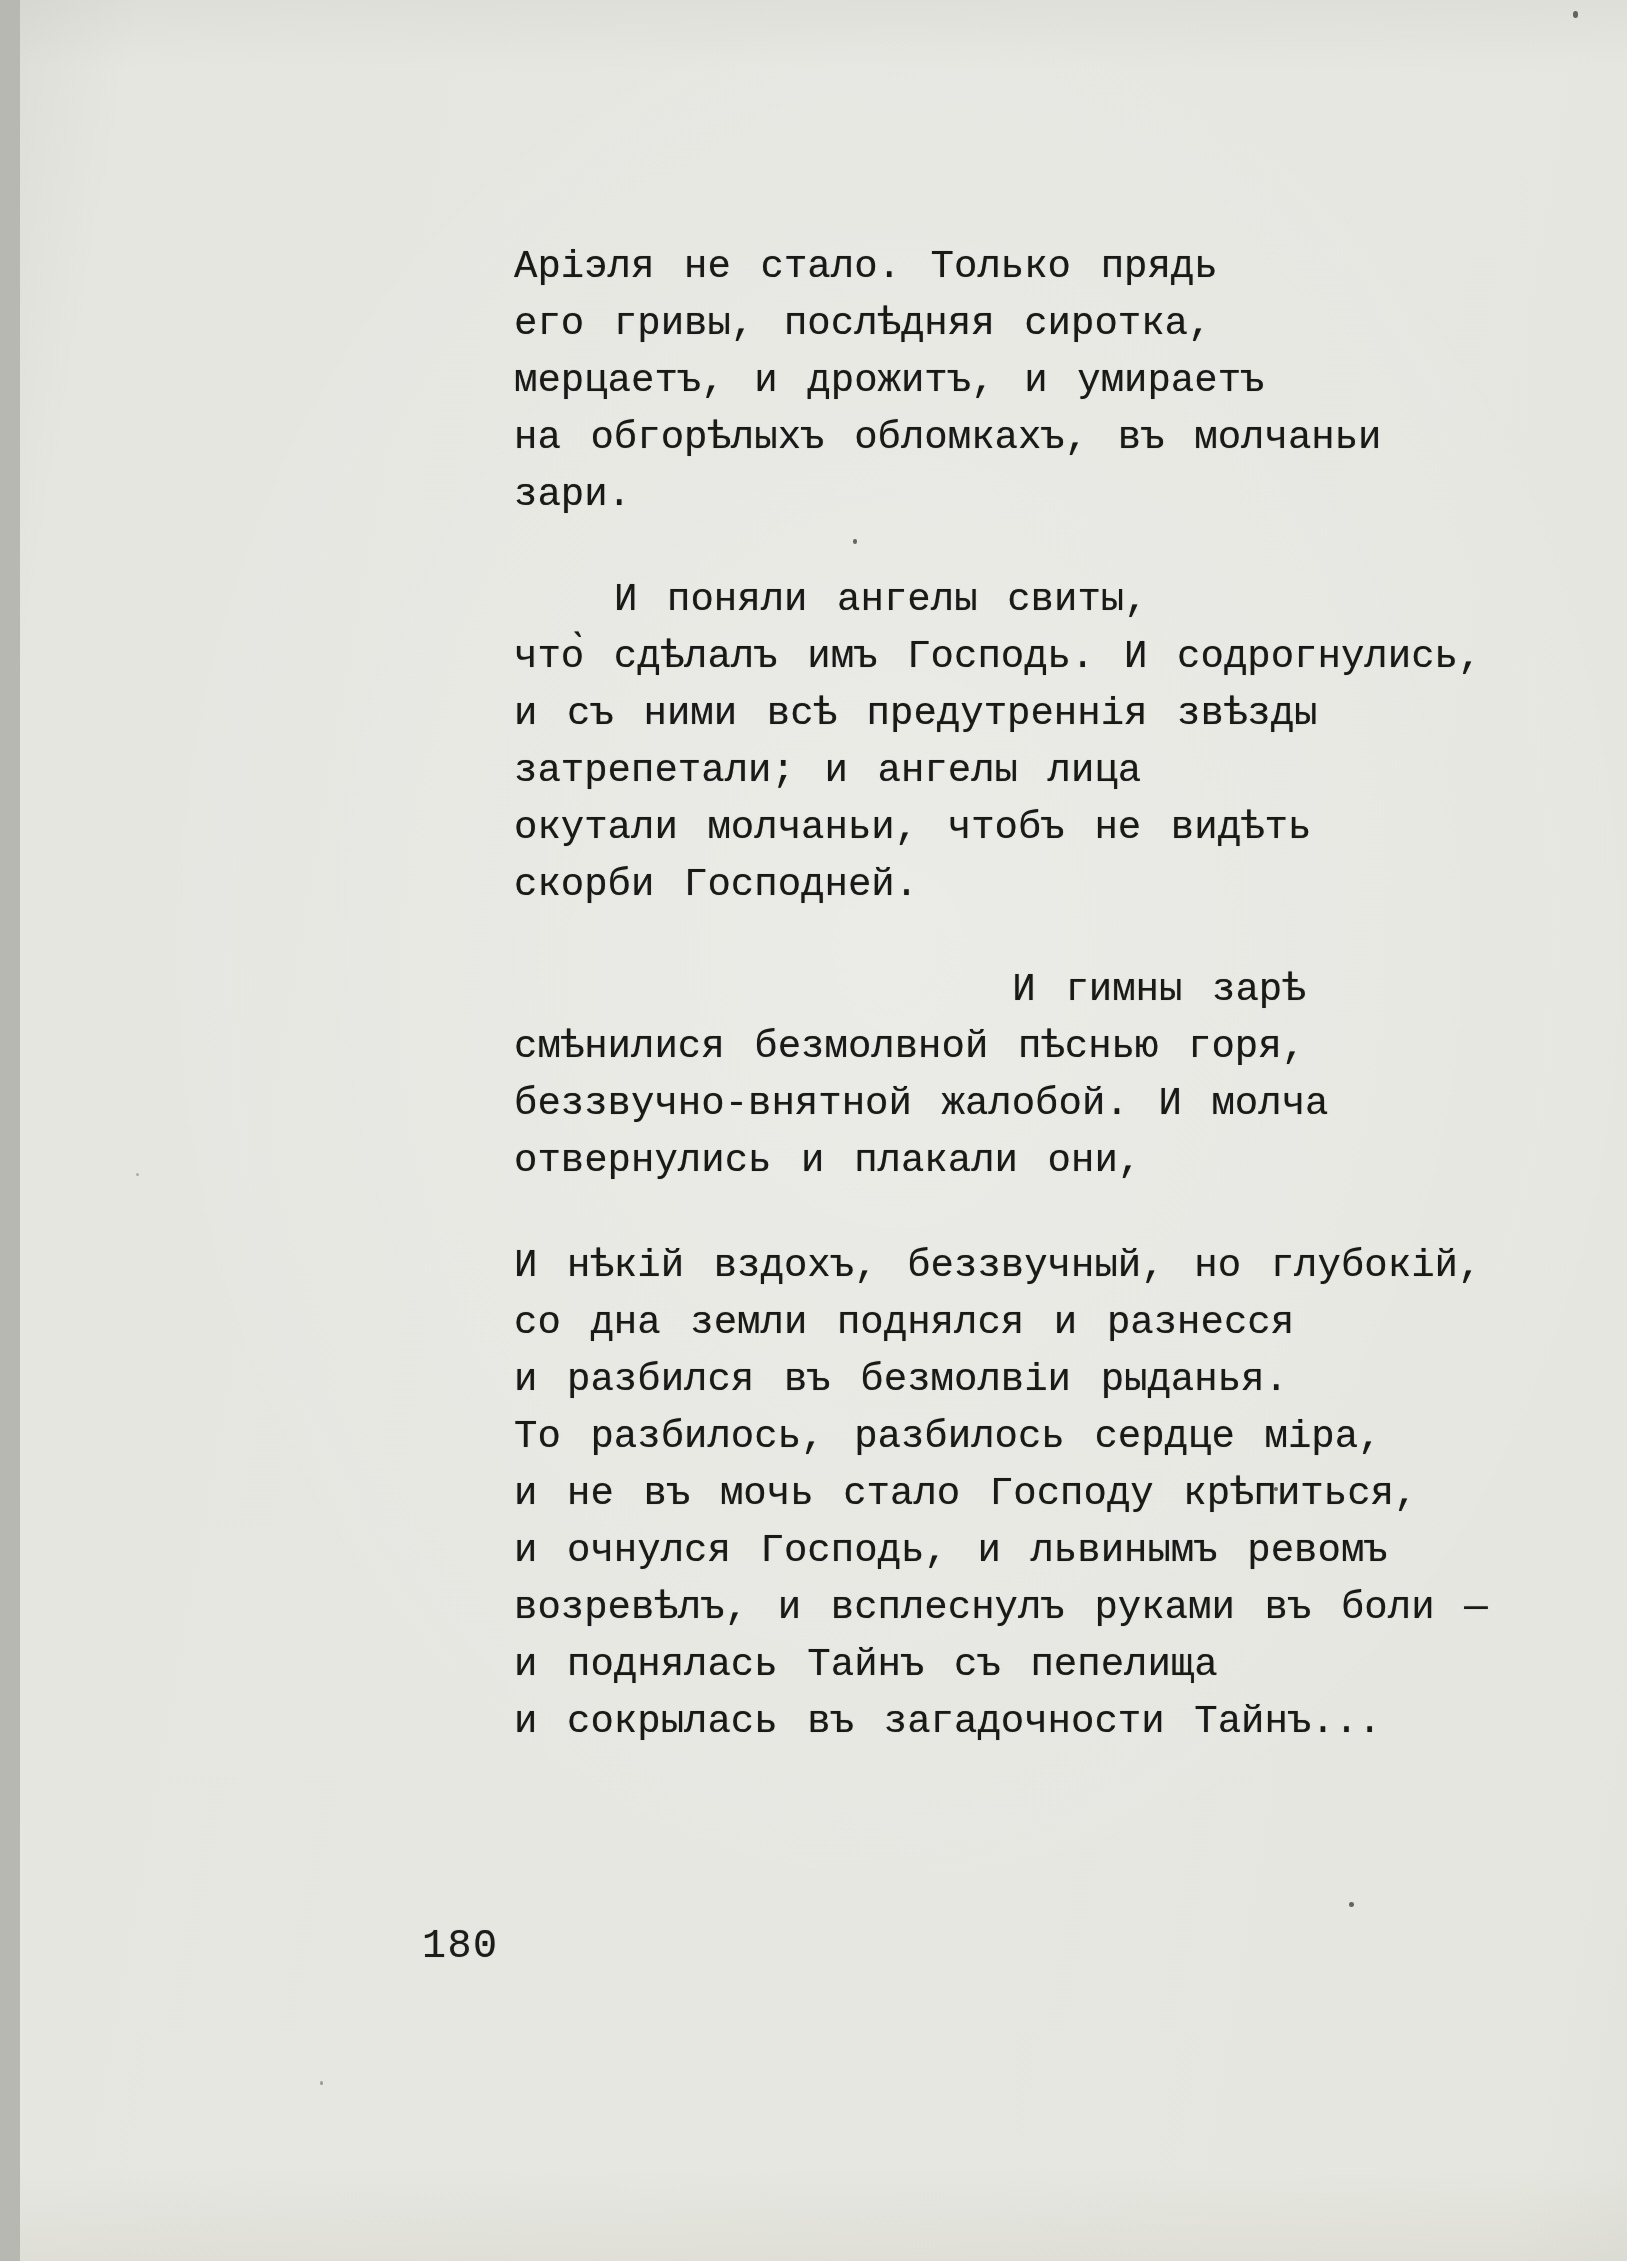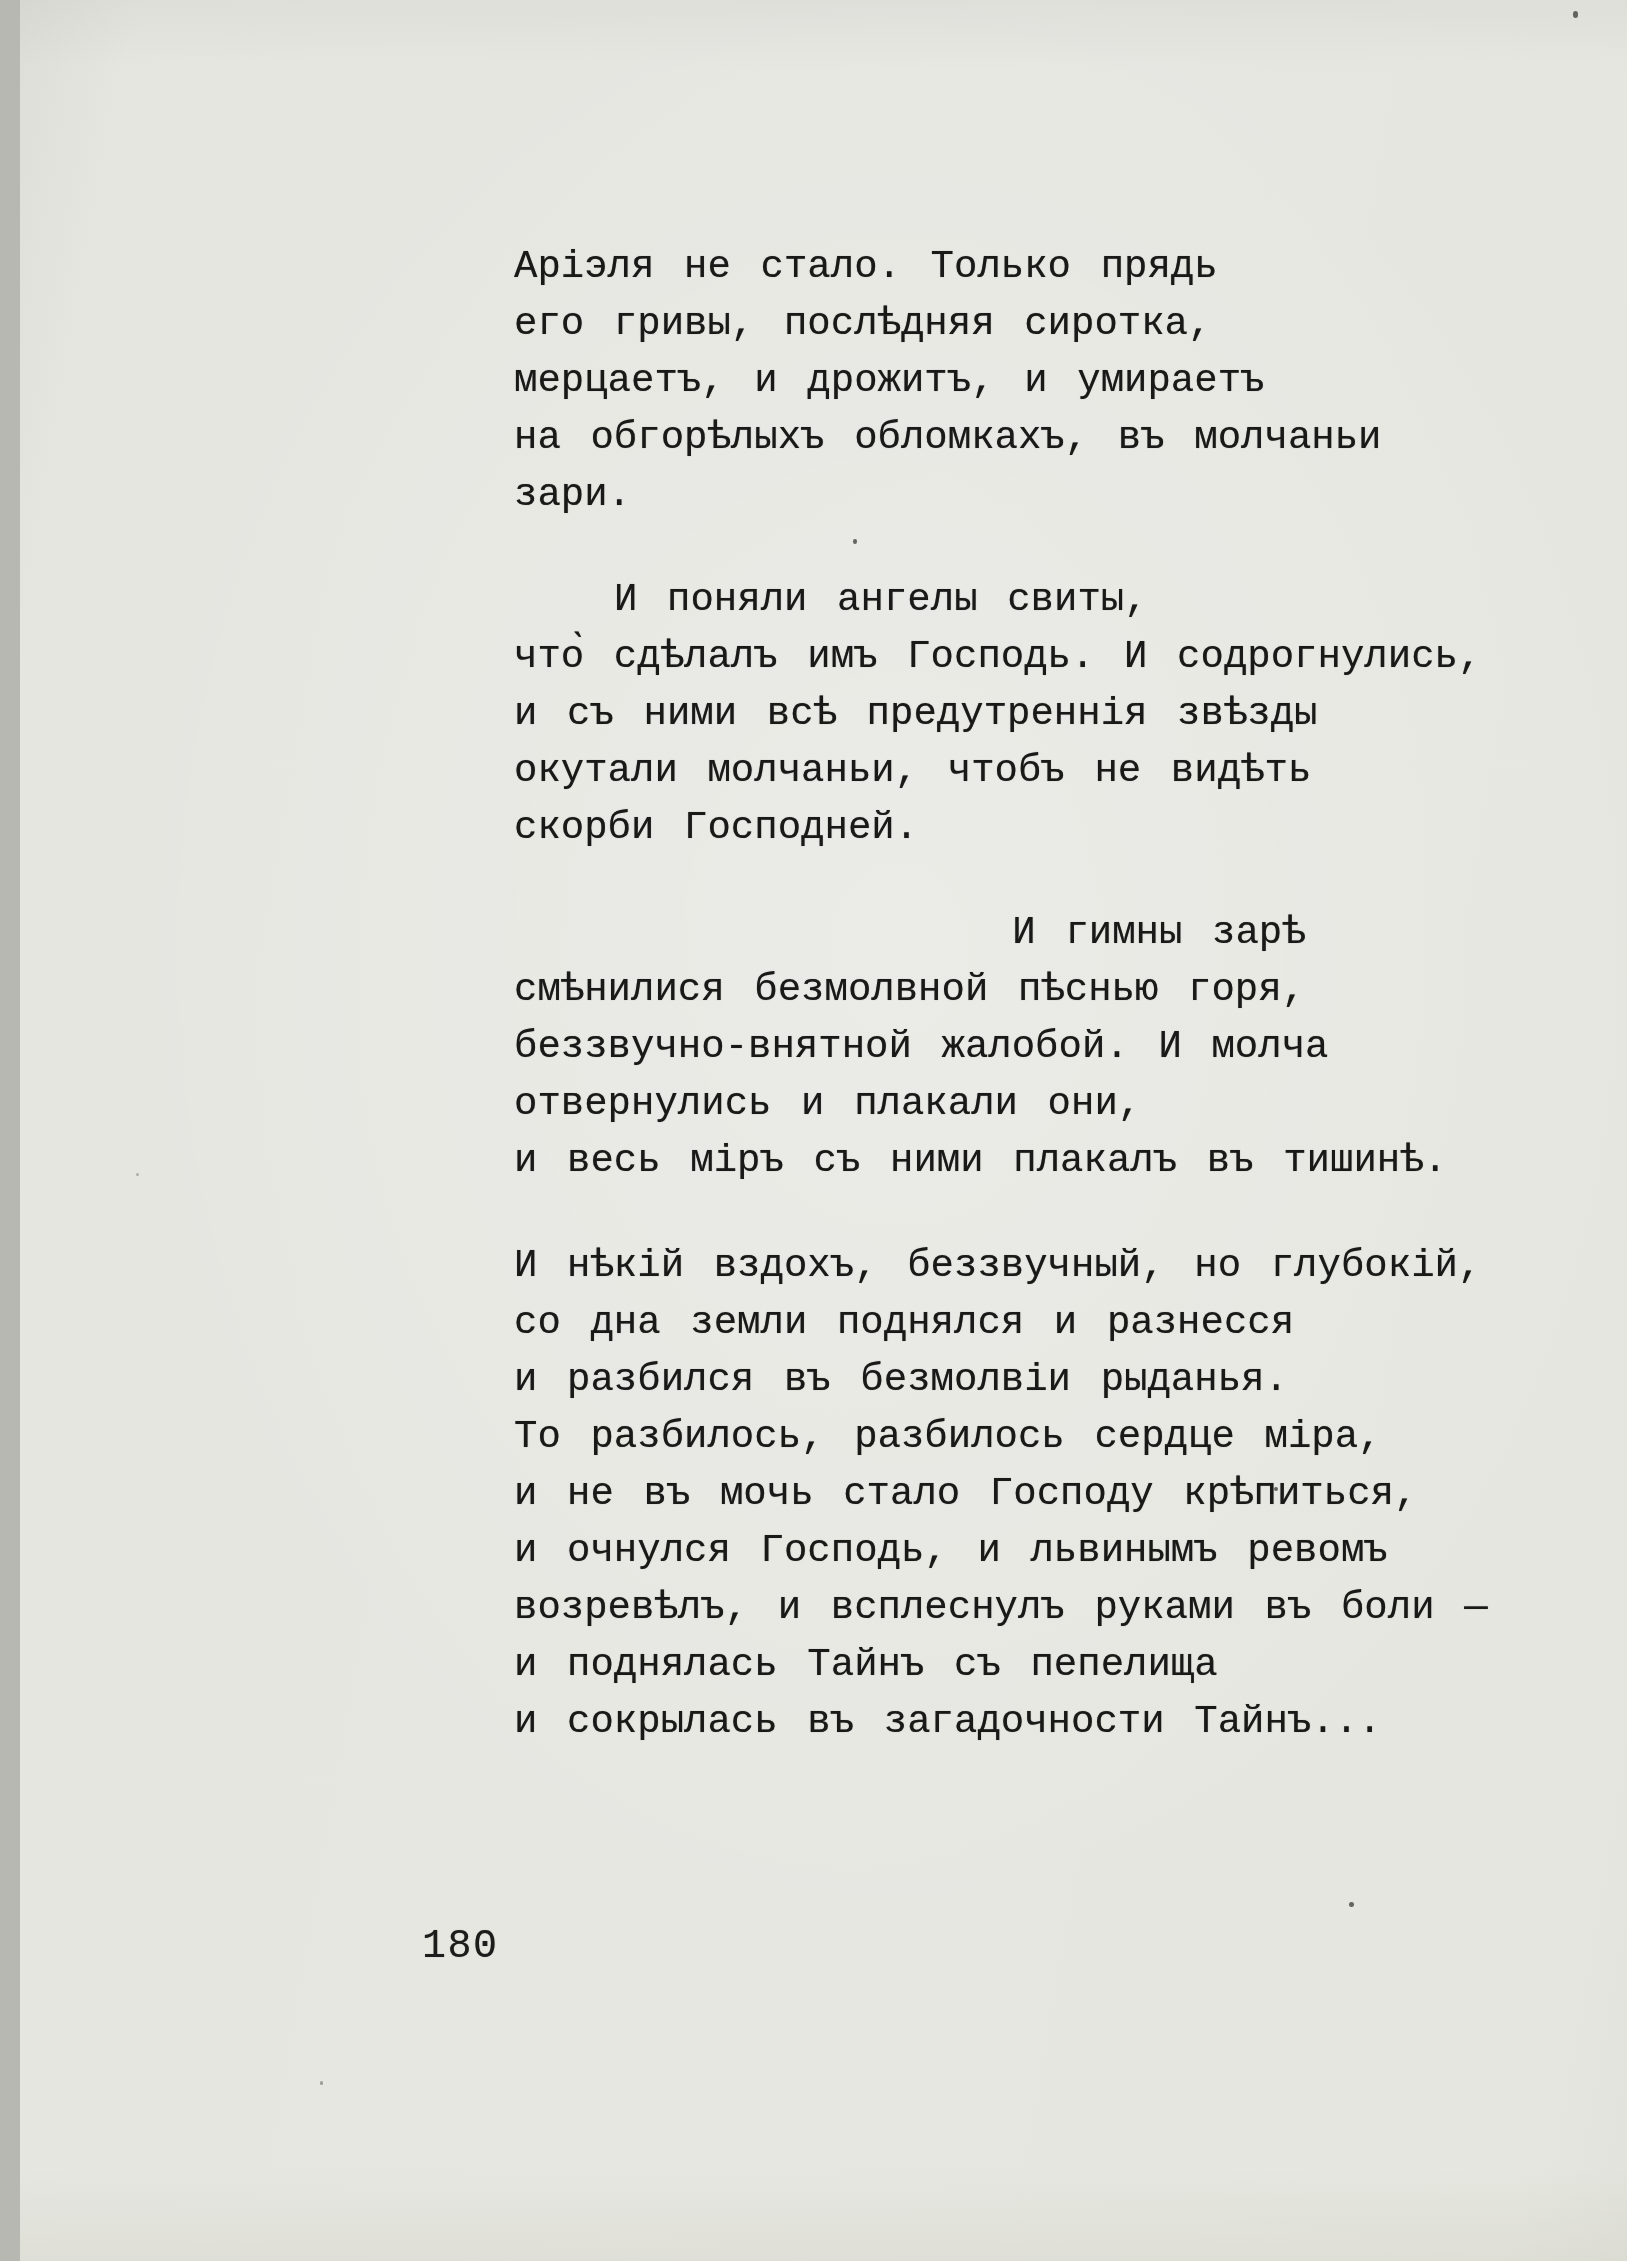--- a/index.html
+++ b/index.html
@@ -78,29 +78,29 @@
         <div class="line">Аріэля не стало. Только прядь</div>
         <div class="line">его гривы, послѣдняя сиротка,</div>
         <div class="line">мерцаетъ, и дрожитъ, и умираетъ</div>
         <div class="line">на обгорѣлыхъ обломкахъ, въ молчаньи</div>
         <div class="line">зари.</div>
       </div>
       <div class="stanza indent-medium">
         <div class="line">И поняли ангелы свиты,</div>
         <div class="line">что̀ сдѣлалъ имъ Господь. И содрогнулись,</div>
         <div class="line">и съ ними всѣ предутреннія звѣзды</div>
+        <div class="line">затрепетали; и ангелы лица</div>
         <div class="line">окутали молчаньи, чтобъ не видѣть</div>
         <div class="line">скорби Господней.</div>
       </div>
       <div class="stanza indent-deep">
         <div class="line">И гимны зарѣ</div>
         <div class="line">смѣнилися безмолвной пѣснью горя,</div>
         <div class="line">беззвучно-внятной жалобой. И молча</div>
         <div class="line">отвернулись и плакали они,</div>
-        <div class="line">и весь міръ съ ними плакалъ въ тишинѣ.</div>
       </div>
       <div class="stanza indent-none">
         <div class="line">И нѣкій вздохъ, беззвучный, но глубокій,</div>
         <div class="line">со дна земли поднялся и разнесся</div>
         <div class="line">и разбился въ безмолвіи рыданья.</div>
         <div class="line">То разбилось, разбилось сердце міра,</div>
         <div class="line">и не въ мочь стало Господу крѣпиться,</div>
         <div class="line">и очнулся Господь, и львинымъ ревомъ</div>
         <div class="line">возревѣлъ, и всплеснулъ руками въ боли —</div>
         <div class="line">и поднялась Тайнъ съ пепелища</div>

